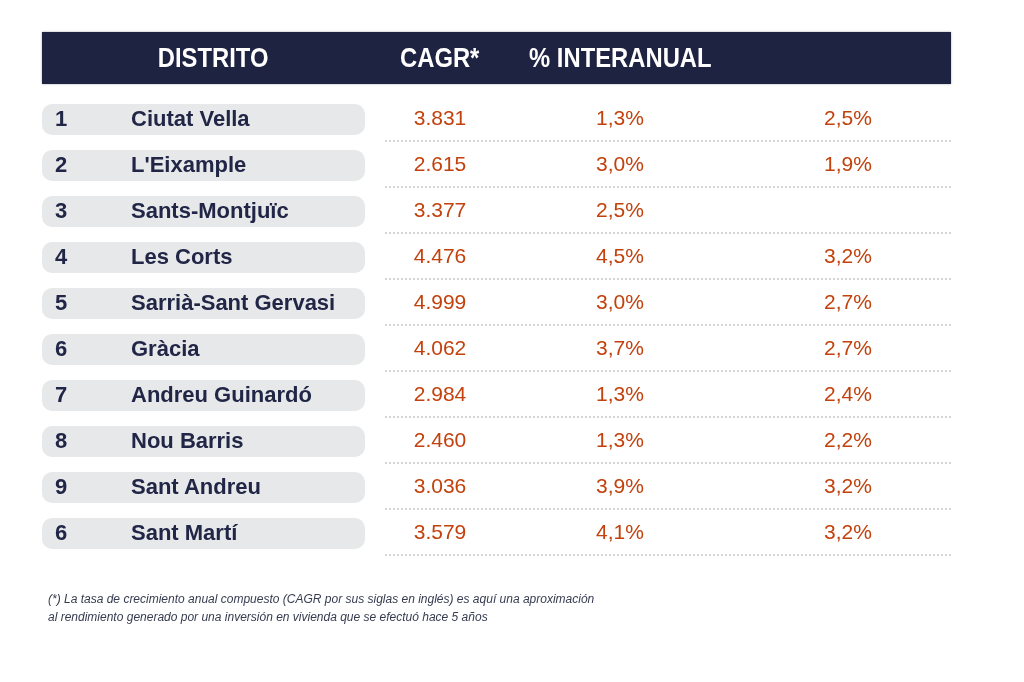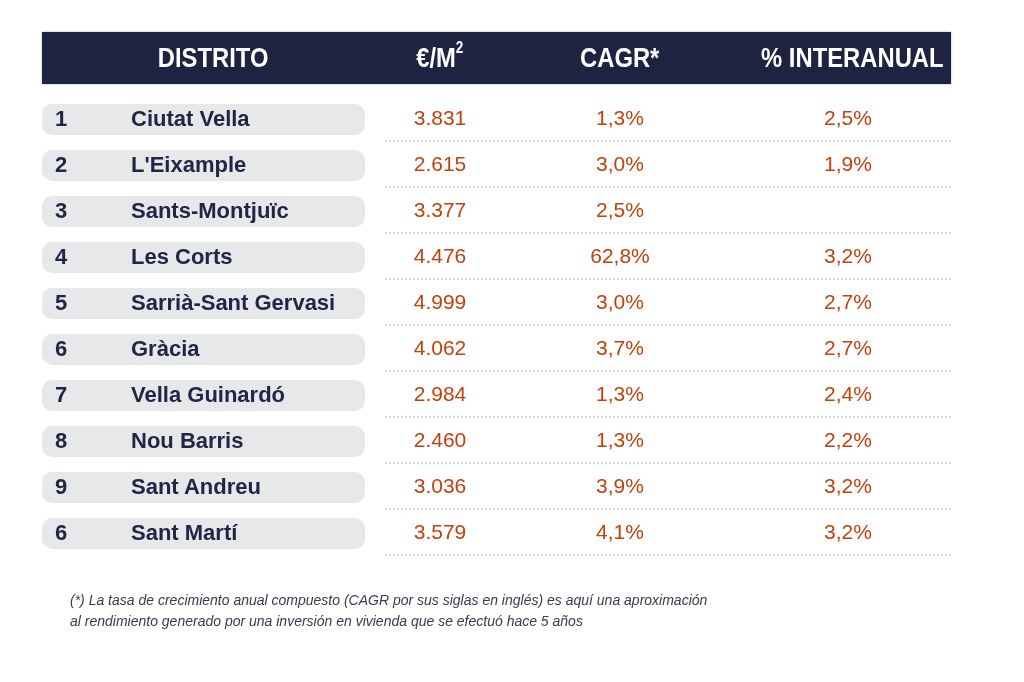--- a/index.html
+++ b/index.html
@@ -84,39 +84,38 @@
     border-bottom: 2px dotted #d6d6d6;
   }
   .val {
     text-align: center;
     font-size: 21px;
     color: #c2410c;
     white-space: nowrap;
   }
   .footnote {
     position: absolute;
-    left: 70px;
+    left: 48px;
     top: 590px;
     width: 950px;
     font-style: italic;
-    font-size: 14px;
+    font-size: 12px;
     line-height: 1.5;
     color: #363b4f;
   }
   .footnote div { white-space: nowrap; }
 </style>
 </head>
 <body>
 
 <div class="page">
   <div class="table-wrap">
 
     <div class="thead">
       <div class="th"><span class="hlabel">DISTRITO</span></div>
-      <div class="th"><span class="hlabel"><span>€/M</span><span class="sup">2</span></span></div>
       <div class="th"><span class="hlabel">CAGR*</span></div>
       <div class="th"><span class="hlabel">% INTERANUAL</span></div>
     </div>
 
     <div class="tbody">
 
       <div class="row">
         <div class="pillcol">
             <div class="pill">
           <span class="rank">1</span>
@@ -159,21 +158,21 @@
 
       <div class="row">
         <div class="pillcol">
             <div class="pill">
           <span class="rank">4</span>
           <span class="district">Les Corts</span>
         </div>
           </div>
         <div class="vals">
           <span class="val">4.476</span>
-          <span class="val">62,8%</span>
+          <span class="val">4,5%</span>
           <span class="val">3,2%</span>
         </div>
       </div>
 
       <div class="row">
         <div class="pillcol">
             <div class="pill">
           <span class="rank">5</span>
           <span class="district">Sarrià-Sant Gervasi</span>
         </div>
@@ -196,21 +195,21 @@
           <span class="val">4.062</span>
           <span class="val">3,7%</span>
           <span class="val">2,7%</span>
         </div>
       </div>
 
       <div class="row">
         <div class="pillcol">
             <div class="pill">
           <span class="rank">7</span>
-          <span class="district">Vella Guinardó</span>
+          <span class="district">Andreu Guinardó</span>
         </div>
           </div>
         <div class="vals">
           <span class="val">2.984</span>
           <span class="val">1,3%</span>
           <span class="val">2,4%</span>
         </div>
       </div>
 
       <div class="row">

